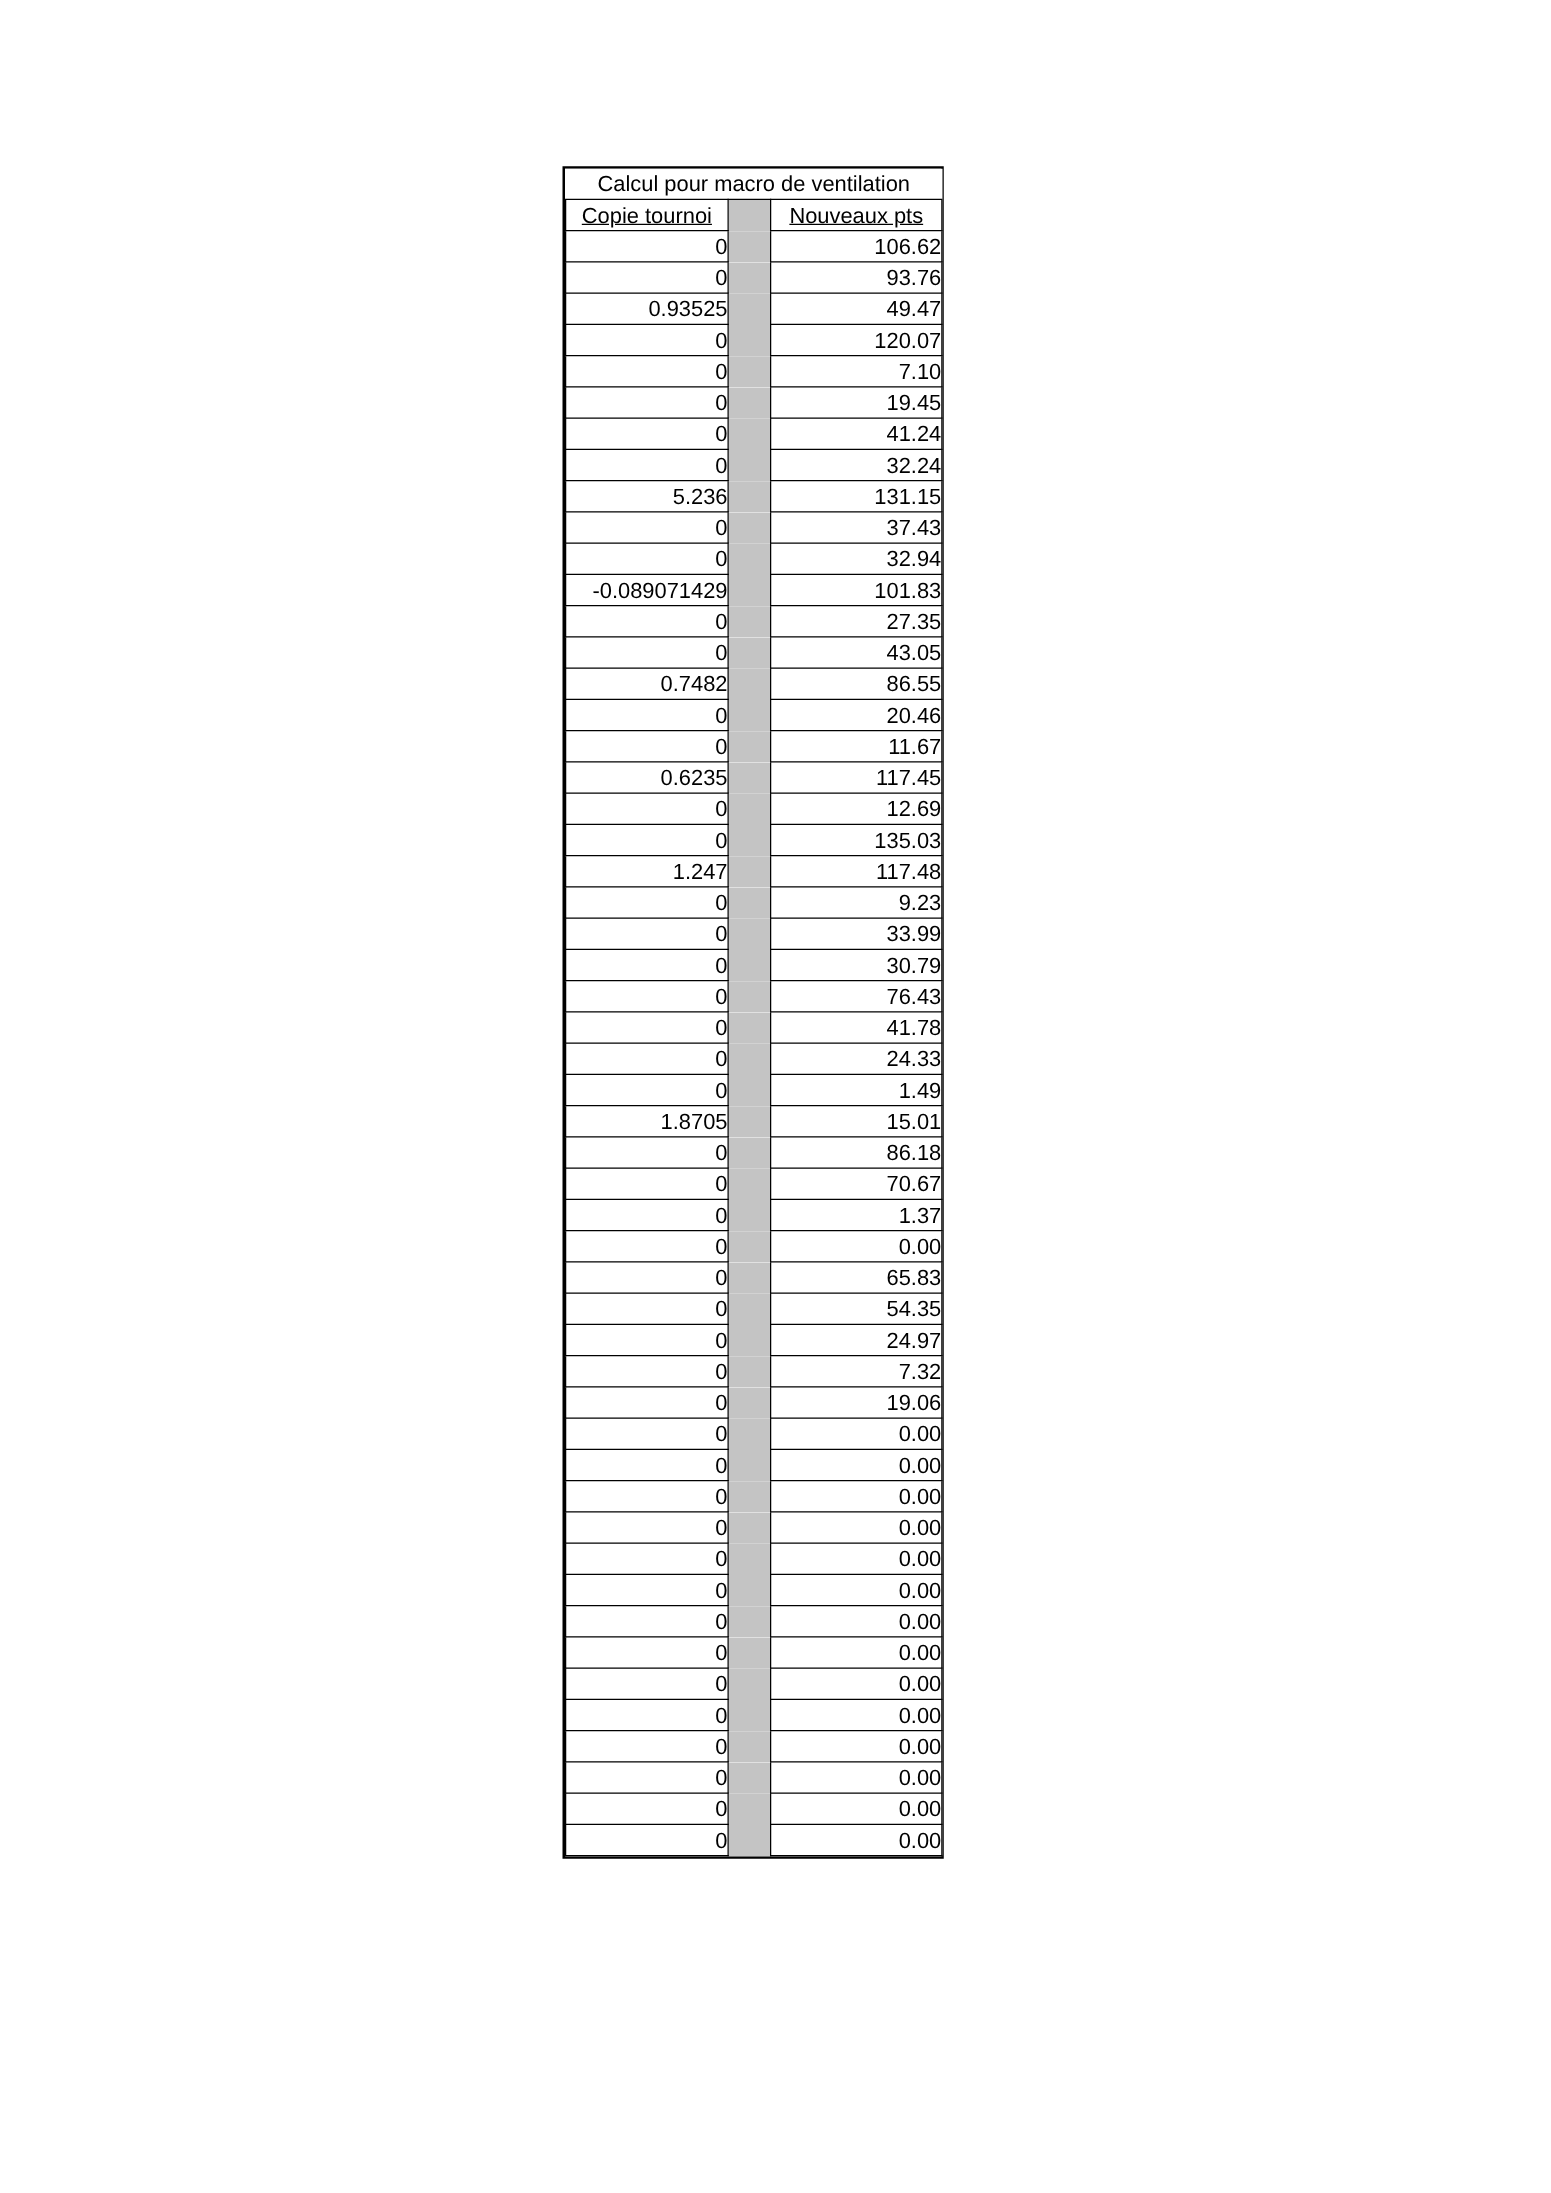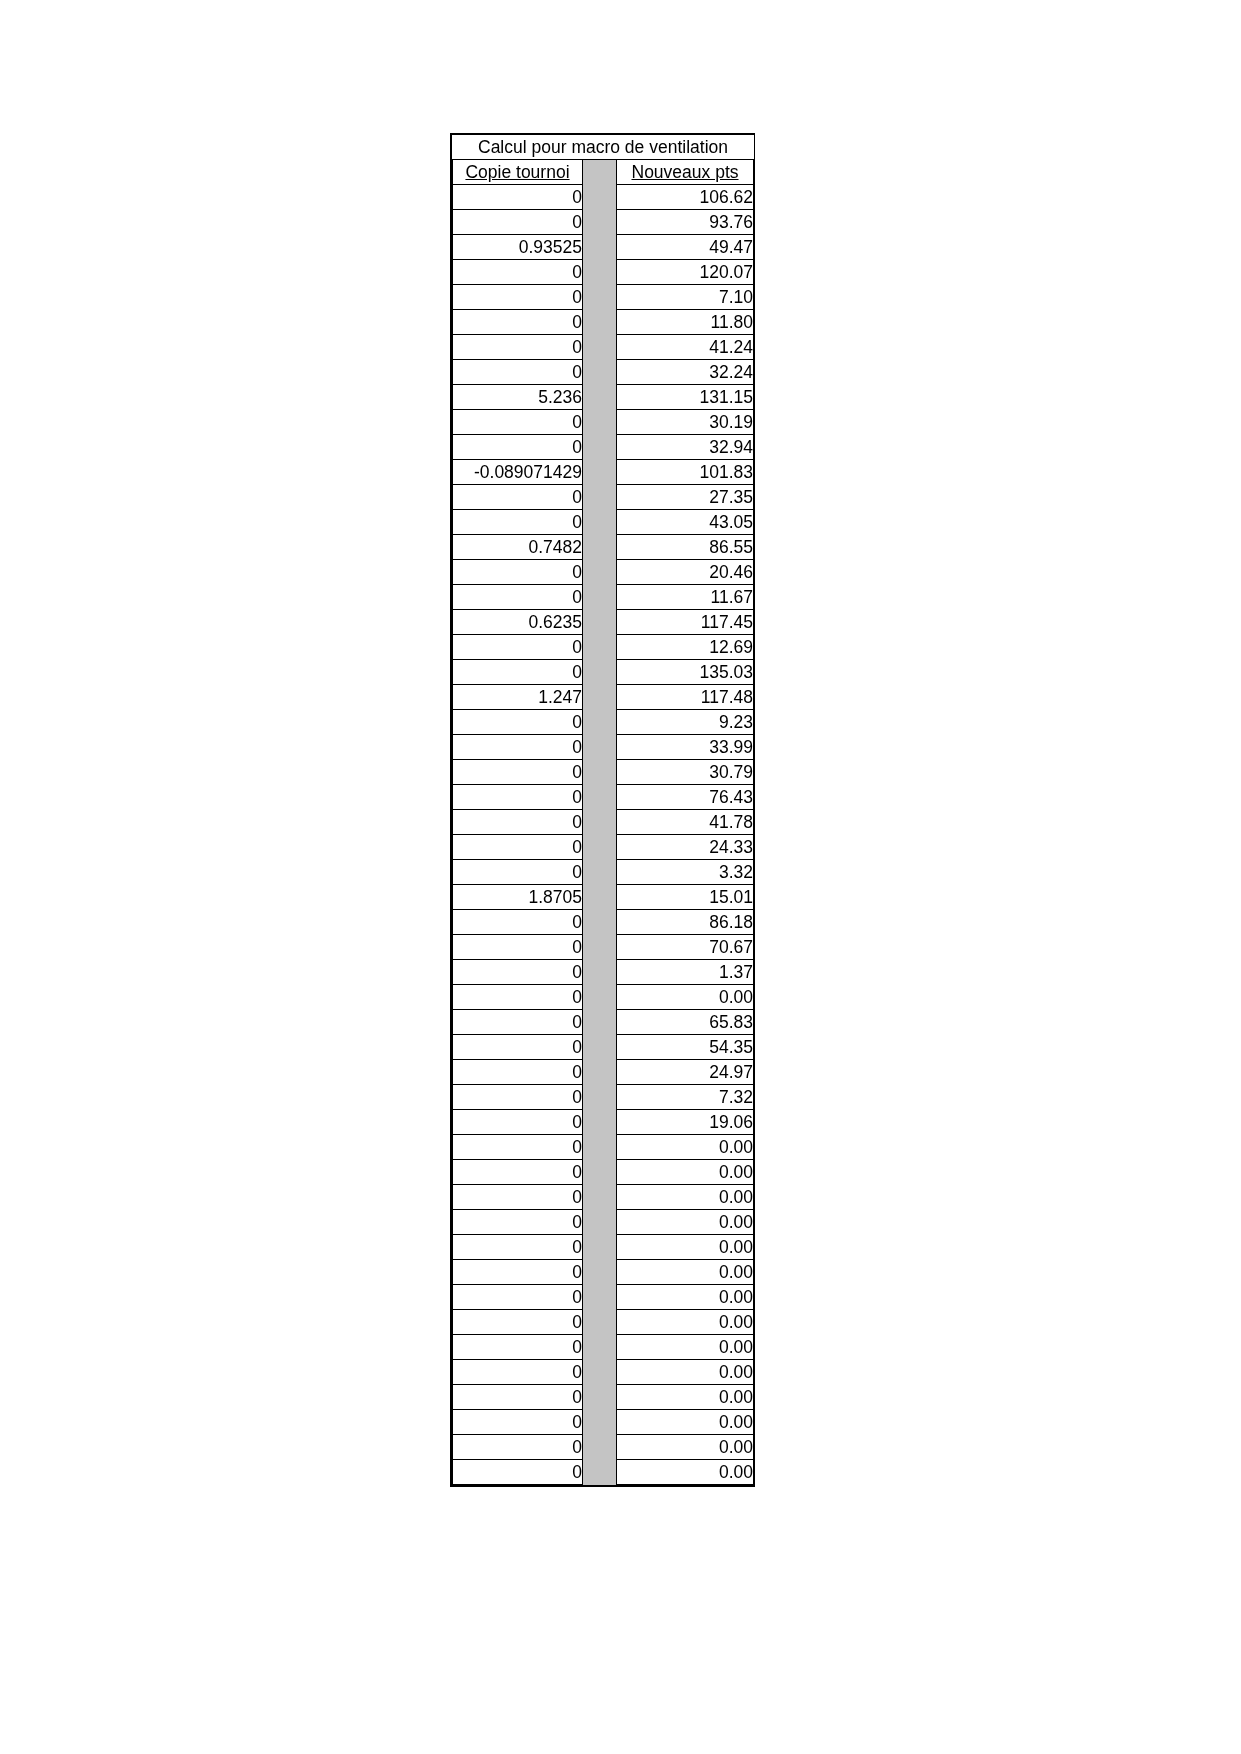--- a/index.html
+++ b/index.html
@@ -141,41 +141,41 @@
             <td class="num">120.07</td>
           </tr>
           <tr>
             <td class="num">0</td>
             <td class="gutter"></td>
             <td class="num">7.10</td>
           </tr>
           <tr>
             <td class="num">0</td>
             <td class="gutter"></td>
-            <td class="num">11.80</td>
+            <td class="num">19.45</td>
           </tr>
           <tr>
             <td class="num">0</td>
             <td class="gutter"></td>
             <td class="num">41.24</td>
           </tr>
           <tr>
             <td class="num">0</td>
             <td class="gutter"></td>
             <td class="num">32.24</td>
           </tr>
           <tr>
             <td class="num">5.236</td>
             <td class="gutter"></td>
             <td class="num">131.15</td>
           </tr>
           <tr>
             <td class="num">0</td>
             <td class="gutter"></td>
-            <td class="num">30.19</td>
+            <td class="num">37.43</td>
           </tr>
           <tr>
             <td class="num">0</td>
             <td class="gutter"></td>
             <td class="num">32.94</td>
           </tr>
           <tr>
             <td class="num">-0.089071429</td>
             <td class="gutter"></td>
             <td class="num">101.83</td>
@@ -251,21 +251,21 @@
             <td class="num">41.78</td>
           </tr>
           <tr>
             <td class="num">0</td>
             <td class="gutter"></td>
             <td class="num">24.33</td>
           </tr>
           <tr>
             <td class="num">0</td>
             <td class="gutter"></td>
-            <td class="num">3.32</td>
+            <td class="num">1.49</td>
           </tr>
           <tr>
             <td class="num">1.8705</td>
             <td class="gutter"></td>
             <td class="num">15.01</td>
           </tr>
           <tr>
             <td class="num">0</td>
             <td class="gutter"></td>
             <td class="num">86.18</td>

